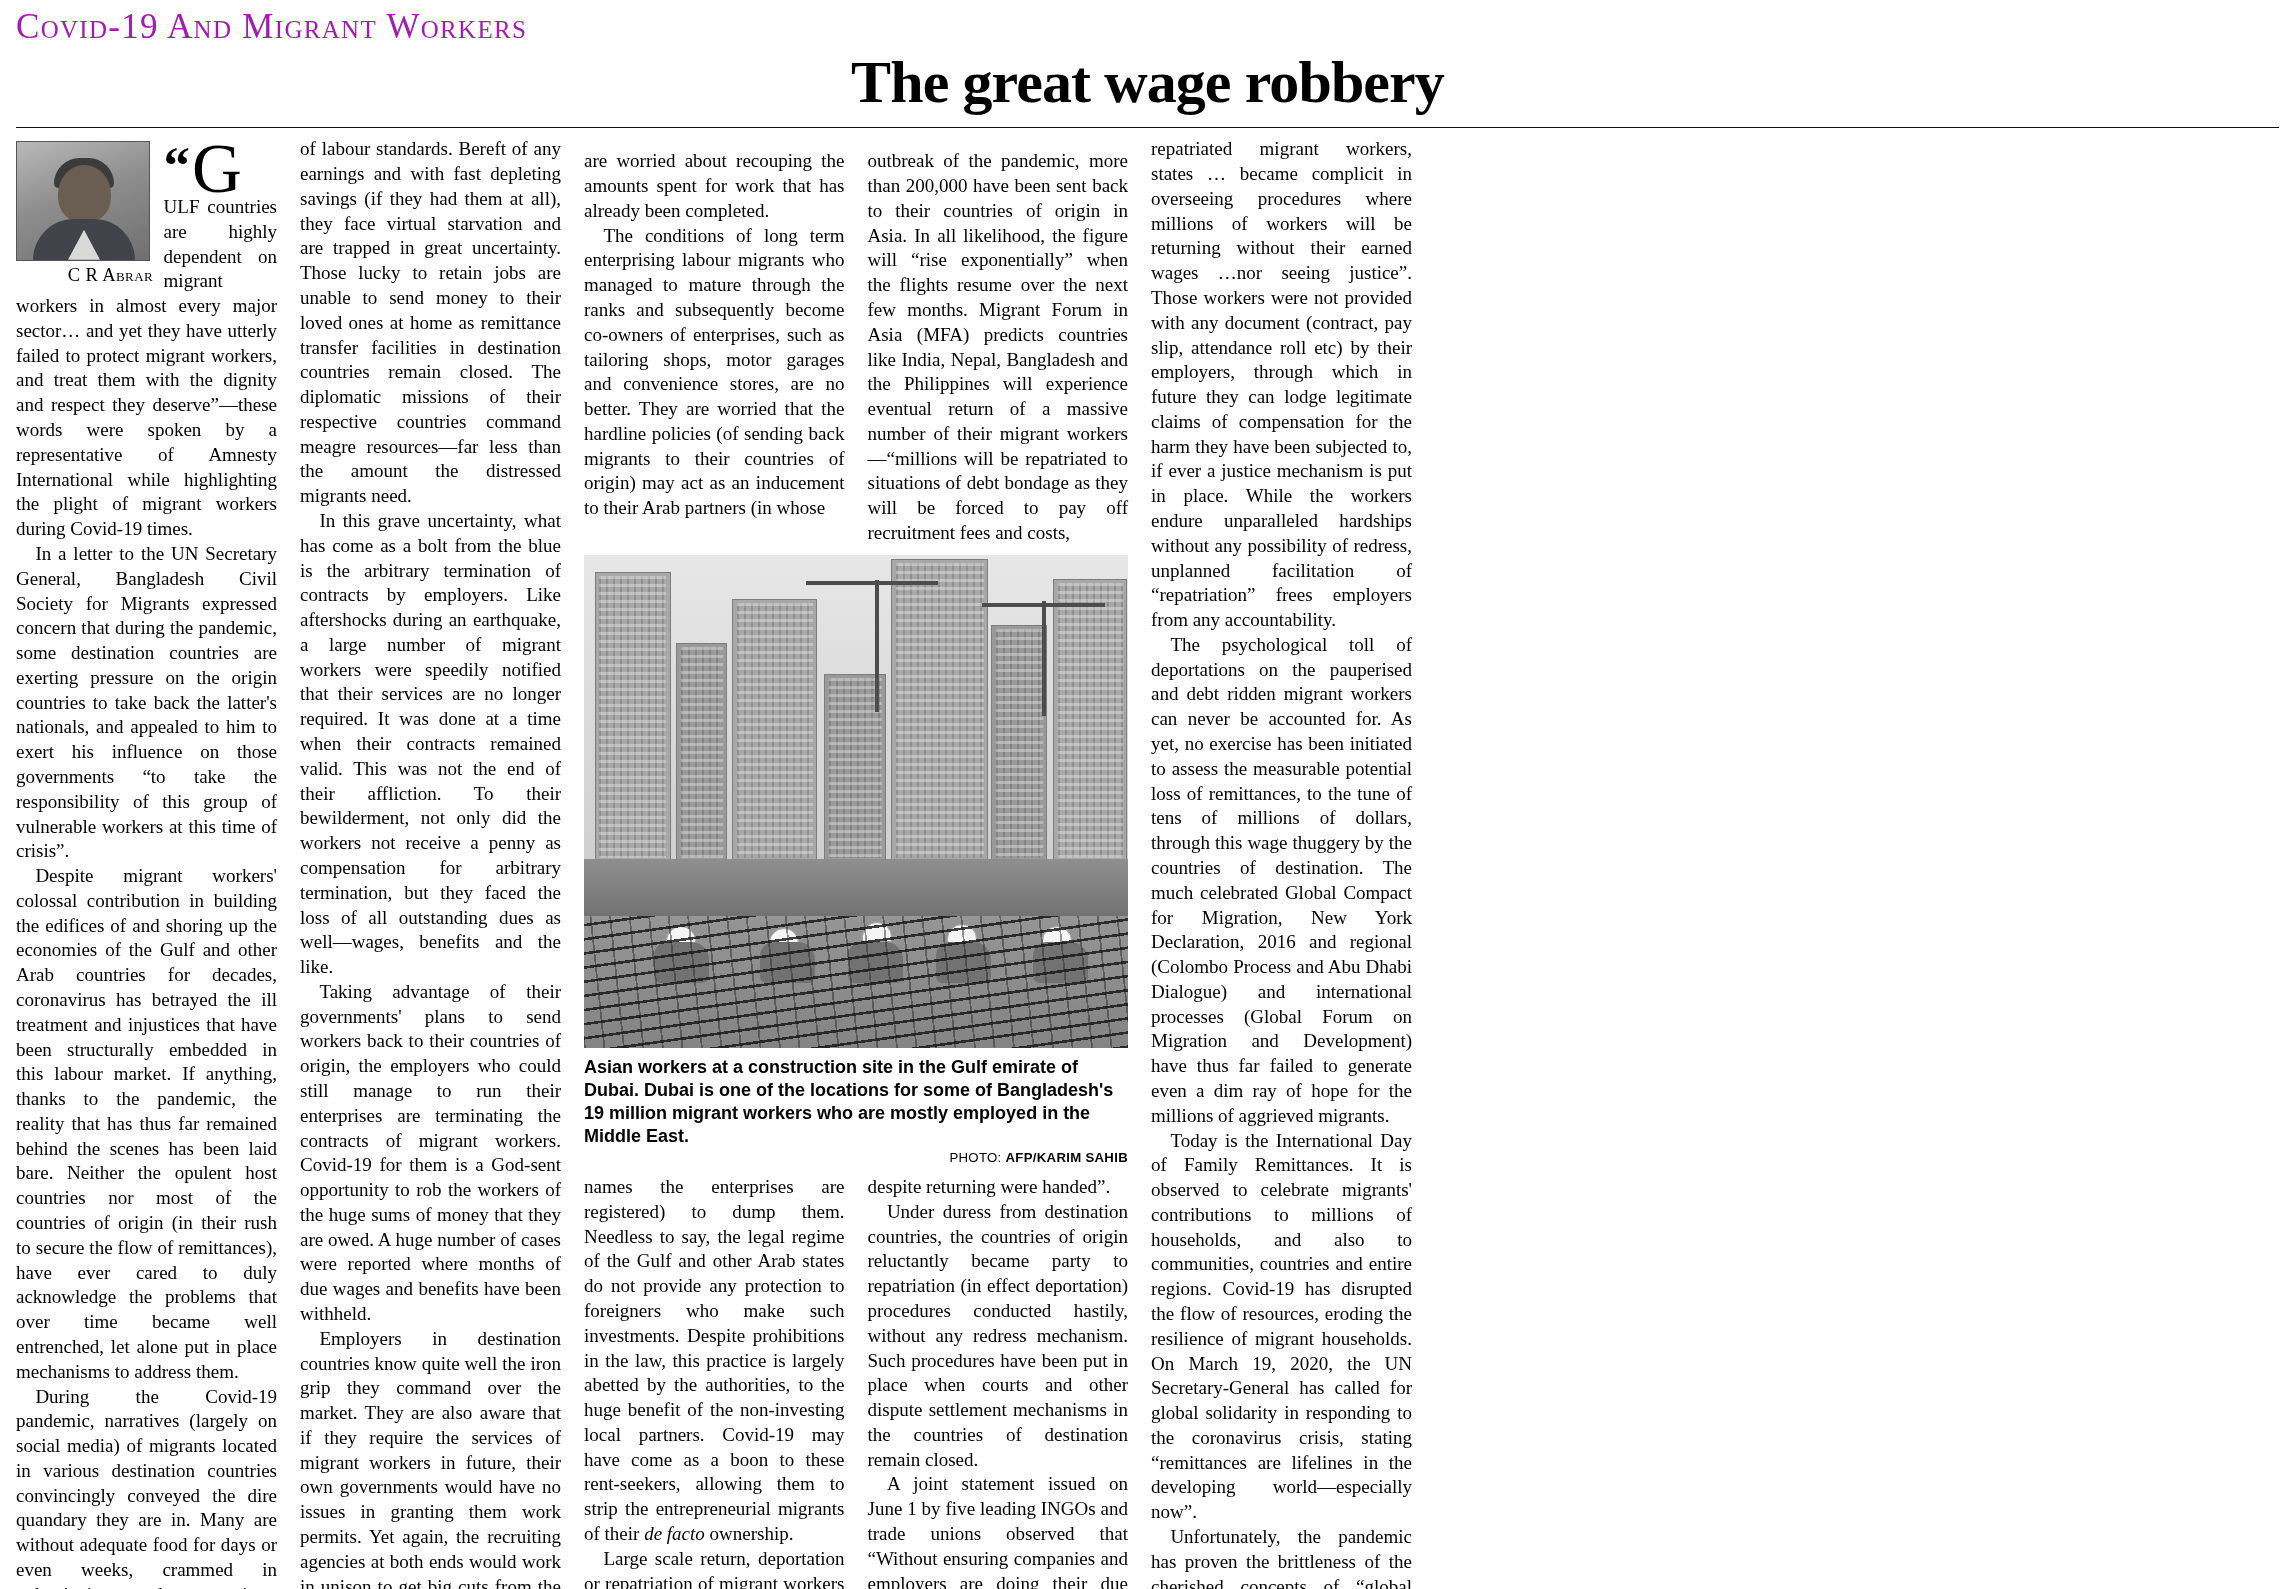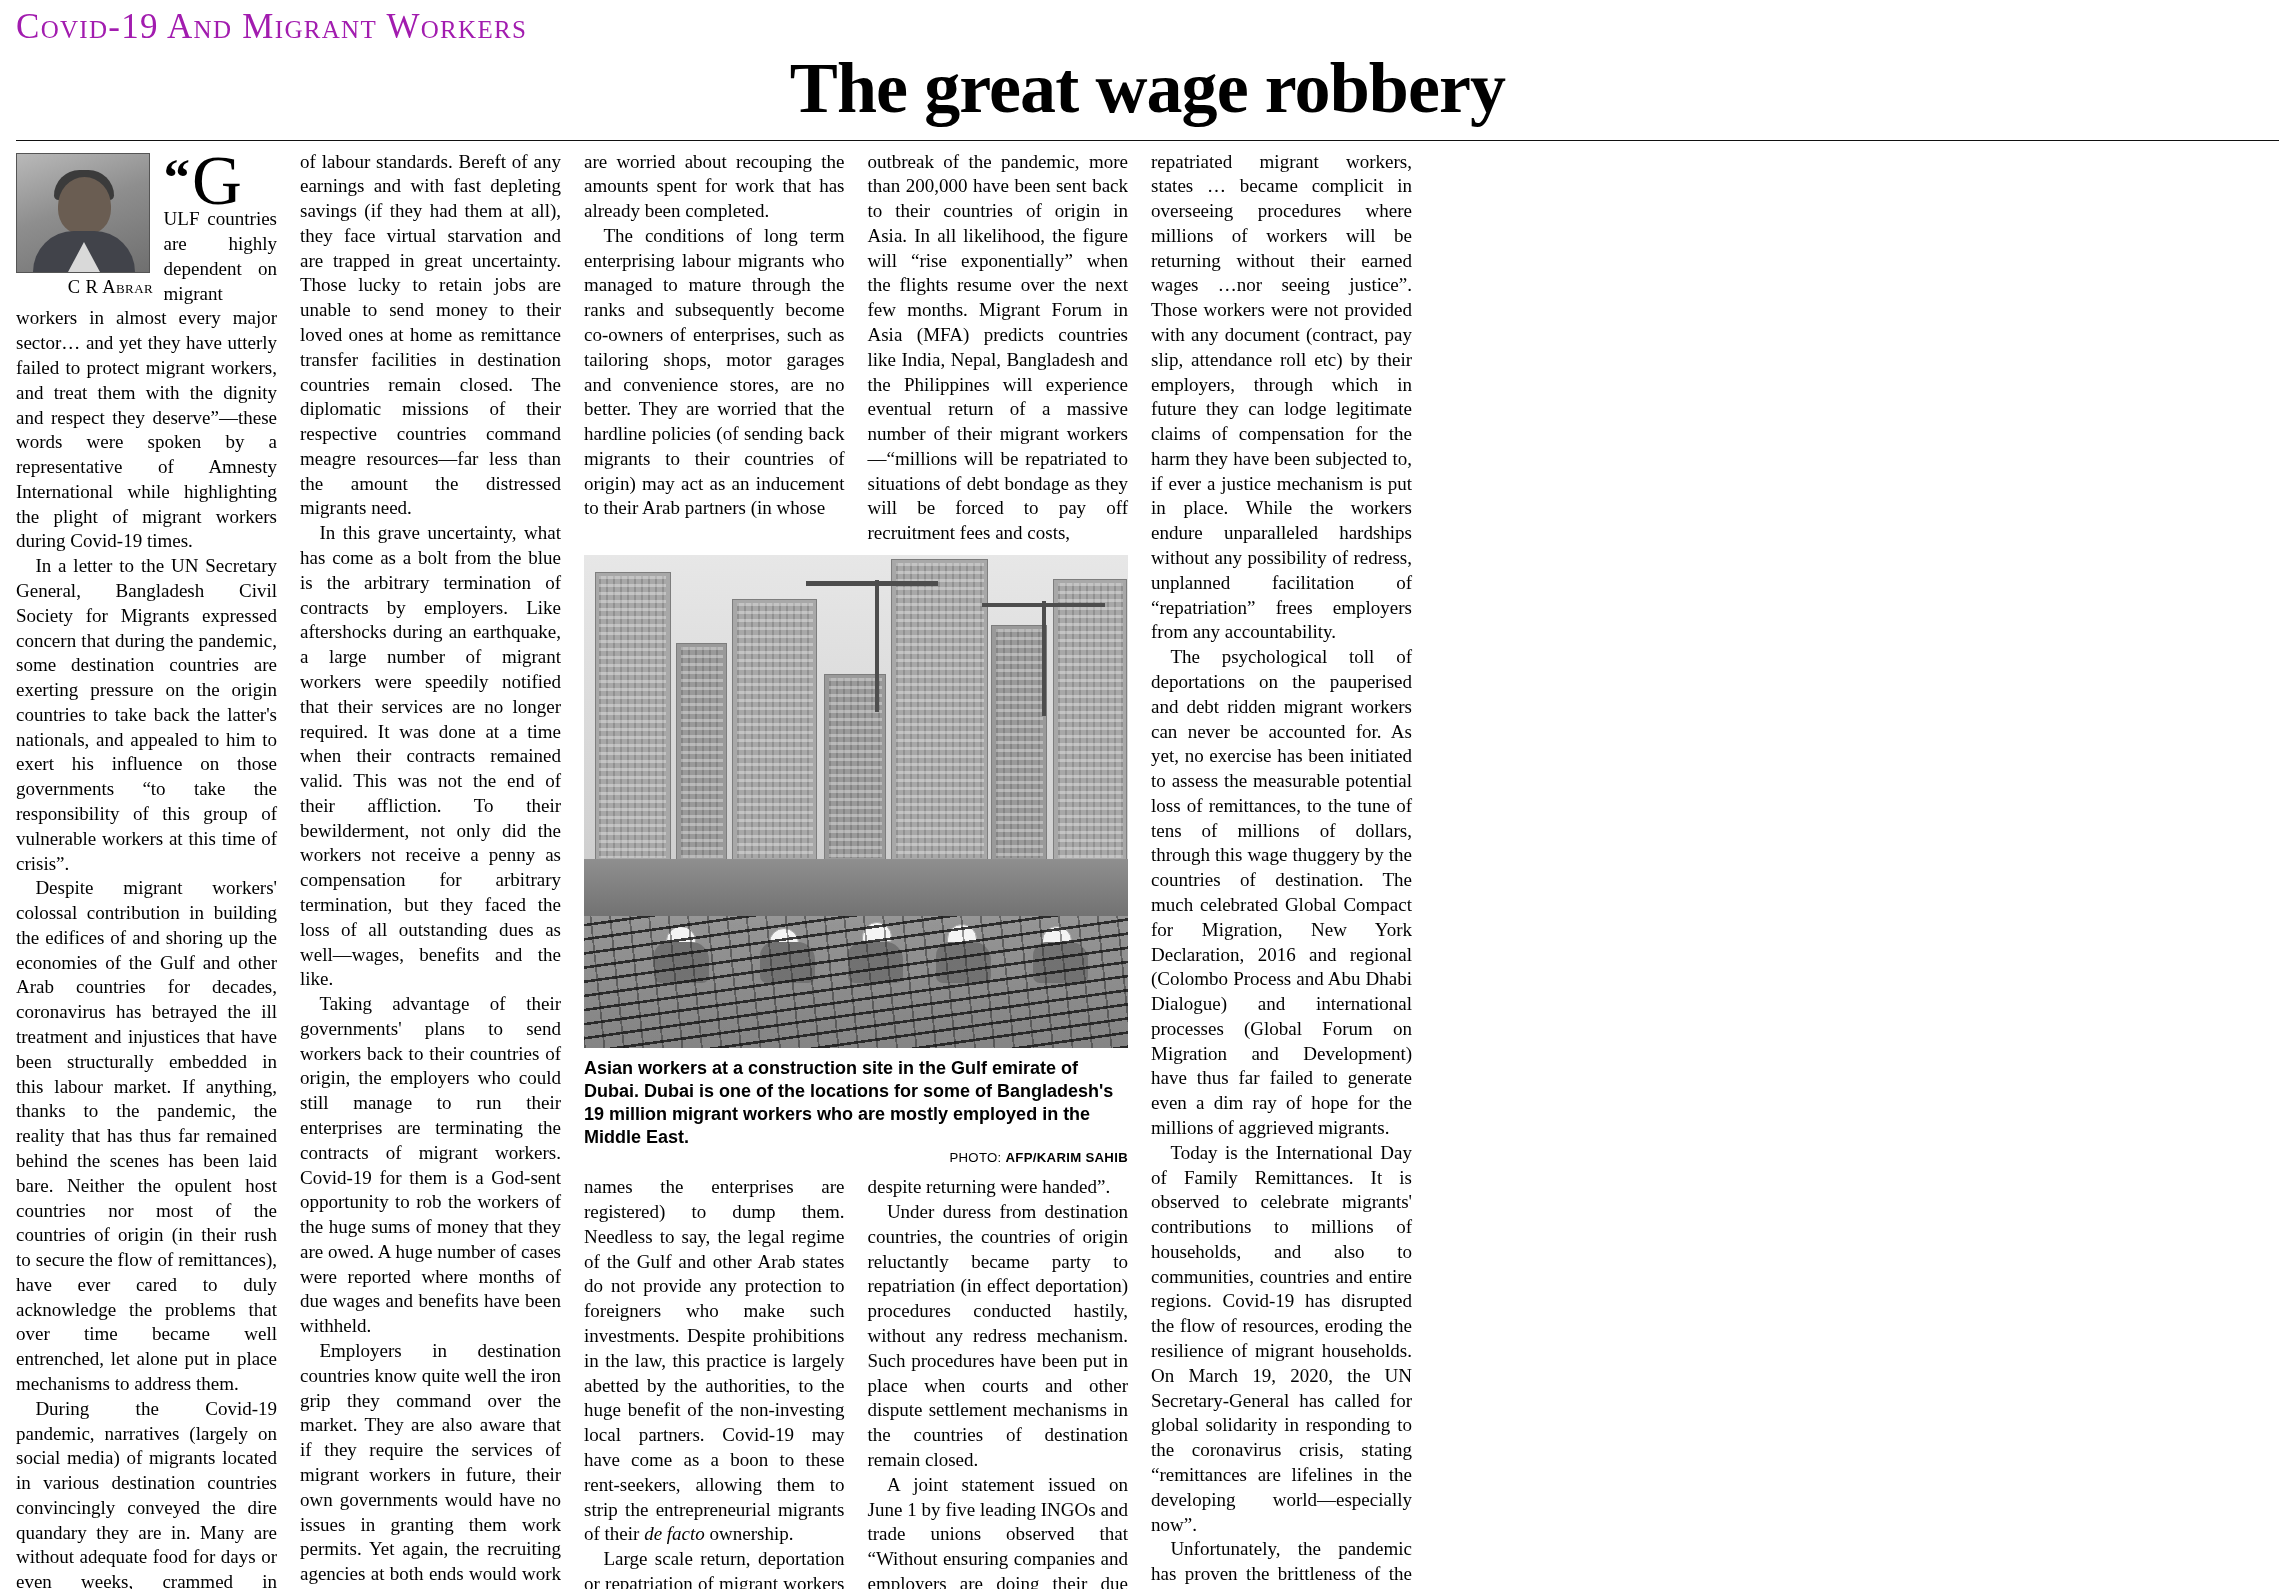--- a/index.html
+++ b/index.html
@@ -25,21 +25,21 @@
     font-size: 35px;
     letter-spacing: 1.3px;
     font-variant: small-caps;
     margin-top: 7px;
     color: #a21caf;
   }
   .headline {
     text-align: center;
     font-family: "Liberation Serif", serif;
     font-weight: bold;
-    font-size: 72px;
+    font-size: 60px;
     line-height: 1.02;
     margin-top: 5.3px;
     letter-spacing: -0.9px;
     color: #000;
   }
   .rule {
     border-top: 0.9px solid #111;
     margin: 14px 0 8.8px 0;
   }
   
@@ -234,21 +234,21 @@
 
     <div class="col">
       <p class="first"><span>of labour standards. Bereft of any earnings and with fast depleting savings (if they had them at all), they face virtual starvation and are trapped in great uncertainty. Those lucky to retain jobs are unable to send money to their loved ones at home as remittance transfer facilities in destination countries remain closed. The diplomatic missions of their respective countries command meagre resources—far less than the amount the distressed migrants need.</span></p>
       <p><span>In this grave uncertainty, what has come as a bolt from the blue is the arbitrary termination of contracts by employers. Like aftershocks during an earthquake, a large number of migrant workers were speedily notified that their services are no longer required. It was done at a time when their contracts remained valid. This was not the end of their affliction. To their bewilderment, not only did the workers not receive a penny as compensation for arbitrary termination, but they faced the loss of all outstanding dues as well—wages, benefits and the like.</span></p>
       <p><span>Taking advantage of their governments' plans to send workers back to their countries of origin, the employers who could still manage to run their enterprises are terminating the contracts of migrant workers. Covid-19 for them is a God-sent opportunity to rob the workers of the huge sums of money that they are owed. A huge number of cases were reported where months of due wages and benefits have been withheld.</span></p>
       <p><span>Employers in destination countries know quite well the iron grip they command over the market. They are also aware that if they require the services of migrant workers in future, their own governments would have no issues in granting them work permits. Yet again, the recruiting agencies at both ends would work in unison to get big cuts from the exorbitant costs of the new visas that they would sell to aspirant migrants as manna from heaven, and the authorities in the countries of origin would be too keen to see one more worker go abroad, with the anticipation of an additional amount, however small, in the flow of much coveted remittances, deemed as an important indicator of national development.</span></p>
 
     </div>
 
     <div class="wide">
-      <div class="subcols" style="margin-top:0">
+      <div class="subcols" style="margin-top:12px">
         <div class="subcol">
           <p class="first"><span>are worried about recouping the amounts spent for work that has already been completed.</span></p>
           <p><span>The conditions of long term enterprising labour migrants who managed to mature through the ranks and subsequently become co-owners of enterprises, such as tailoring shops, motor garages and convenience stores, are no better. They are worried that the hardline policies (of sending back migrants to their countries of origin) may act as an inducement to their Arab partners (in whose</span></p>
         </div>
         <div class="subcol">
           <p class="first"><span>outbreak of the pandemic, more than 200,000 have been sent back to their countries of origin in Asia. In all likelihood, the figure will “rise exponentially” when the flights resume over the next few months. Migrant Forum in Asia (MFA) predicts countries like India, Nepal, Bangladesh and the Philippines will experience eventual return of a massive number of their migrant workers—“millions will be repatriated to situations of debt bondage as they will be forced to pay off recruitment fees and costs,</span></p>
         </div>
       </div>
 
       <div class="feature">

